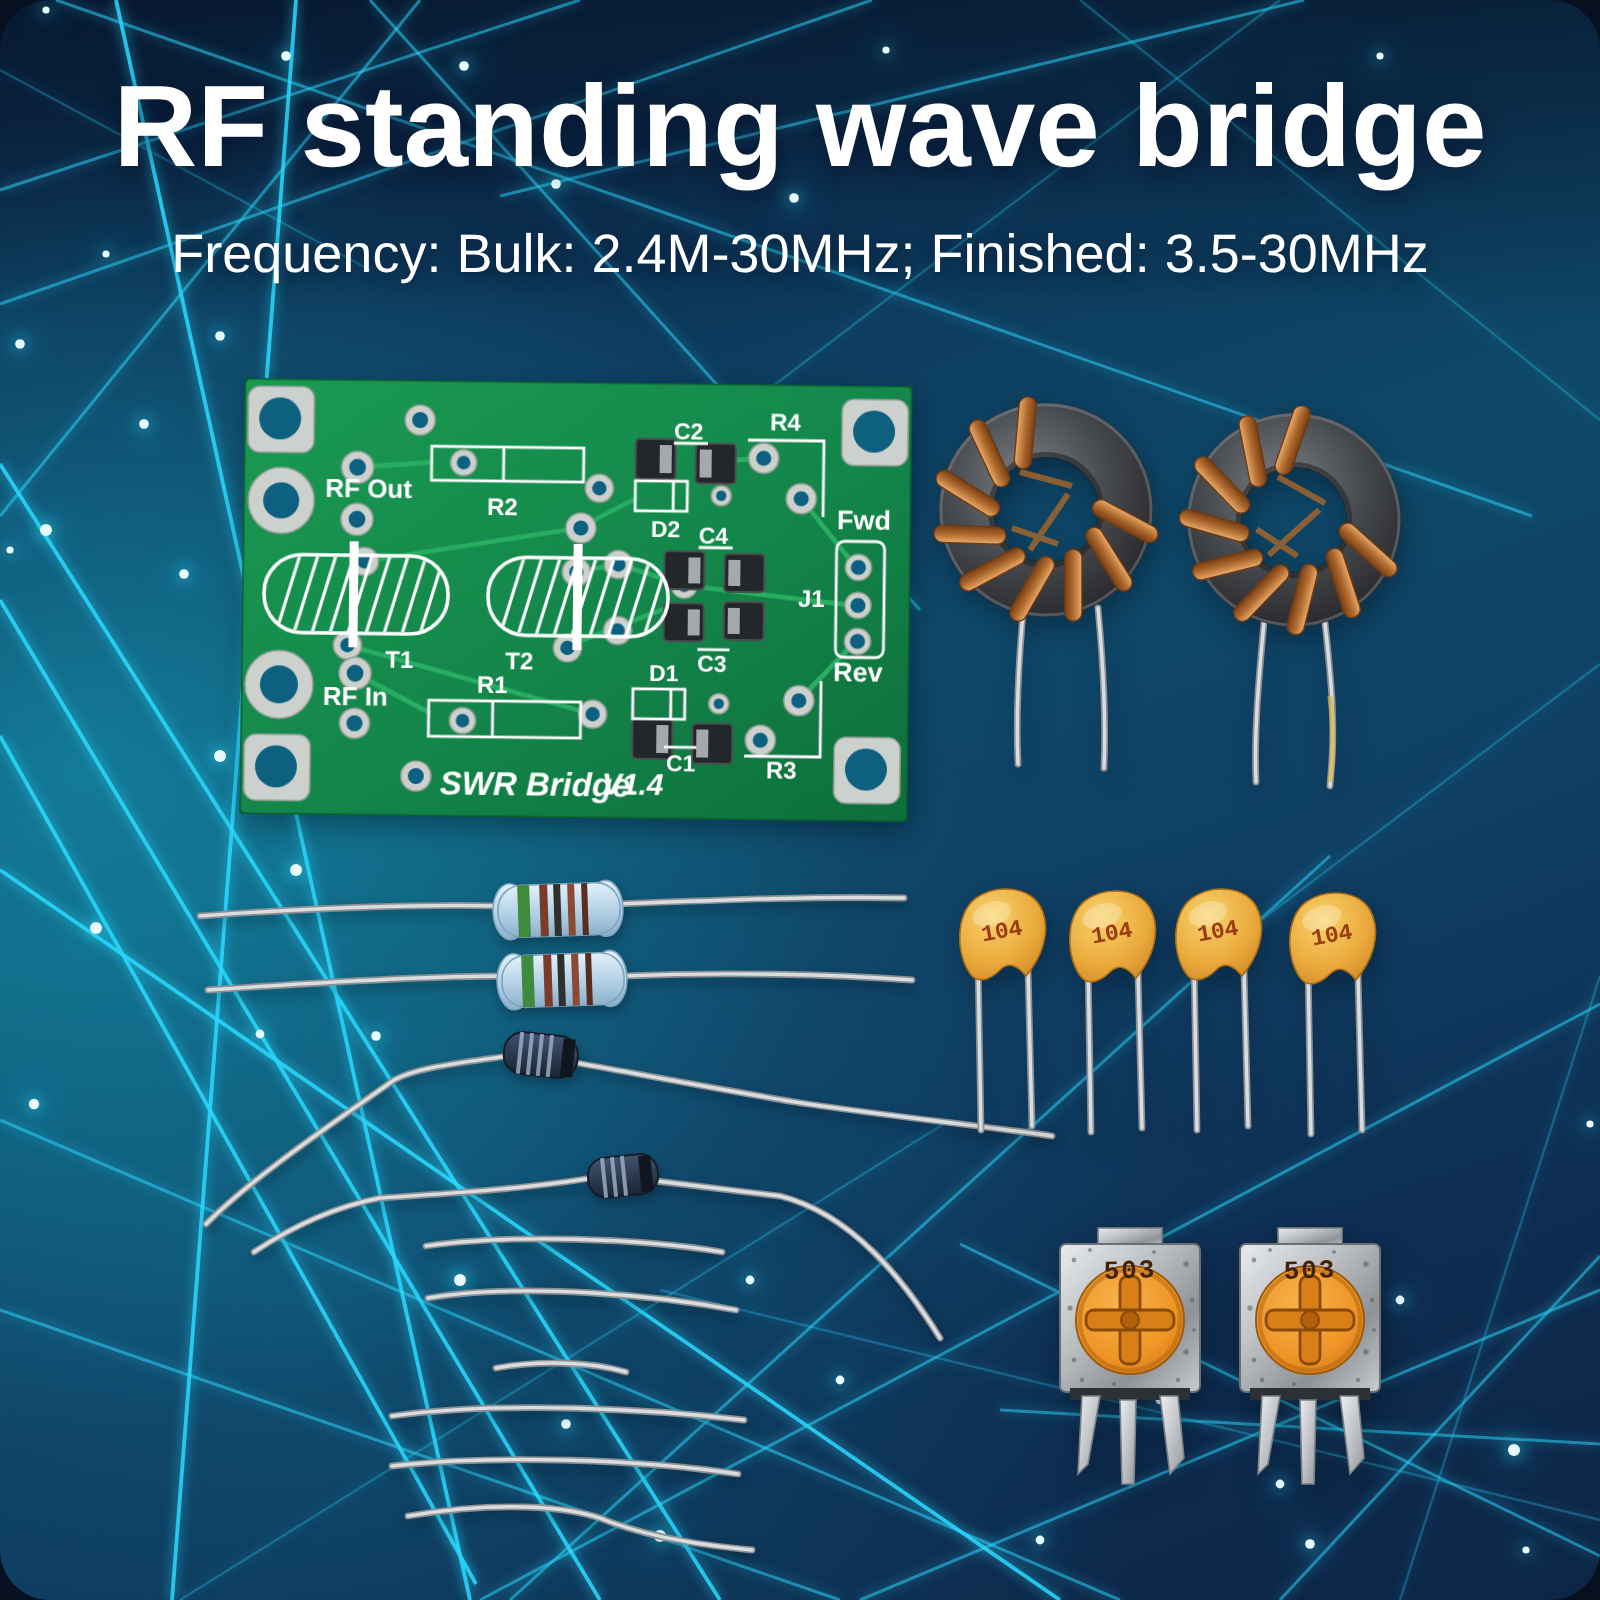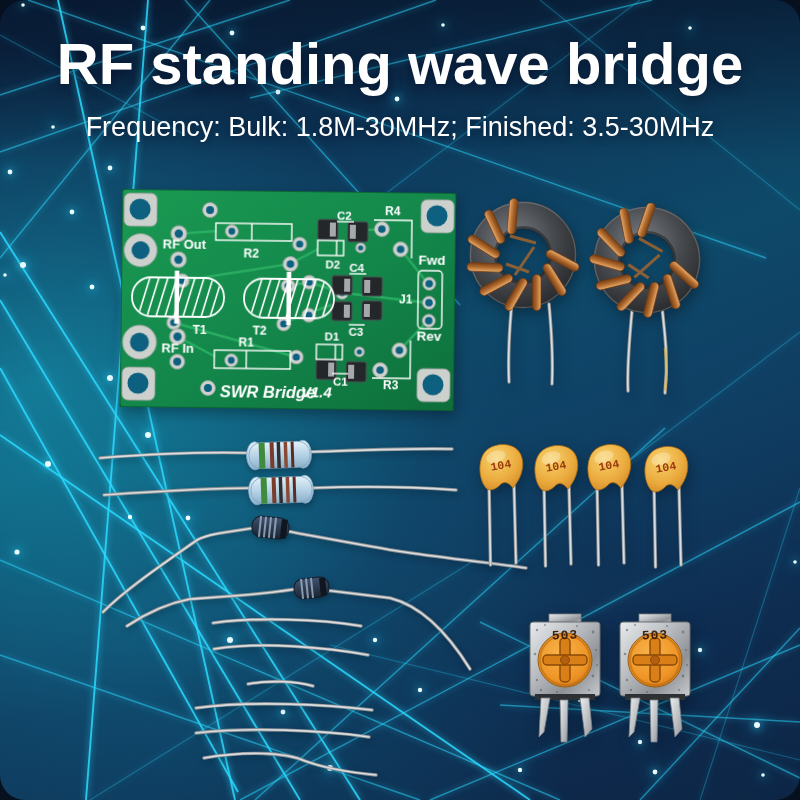--- a/index.html
+++ b/index.html
@@ -106,21 +106,21 @@
         <circle cx="443" cy="25" r="1.8"></circle>
         <circle cx="690" cy="28" r="1.8"></circle>
       <circle cx="53" cy="127" r="1.8"></circle>
         <circle cx="5" cy="275" r="1.8"></circle>
         <circle cx="795" cy="562" r="1.8"></circle>
       <circle cx="763" cy="775" r="1.8"></circle>
     </g>
   </svg>
 
   <div class="title">RF standing wave bridge</div>
-  <div class="subtitle">Frequency: Bulk: 1.8M-30MHz; Finished: 3.5-30MHz</div>
+  <div class="subtitle">Frequency: Bulk: 2.4M-30MHz; Finished: 3.5-30MHz</div>
 
   <svg width="0" height="0" style="position:absolute">
     <defs>
       <linearGradient id="boardG" x1="0" y1="0" x2="1" y2="1">
         <stop offset="0" stop-color="#1a9a52"></stop>
           <stop offset=".55" stop-color="#13864a"></stop>
           <stop offset="1" stop-color="#0d6e3a"></stop>
       </linearGradient>
       <radialGradient id="coreG" cx=".38" cy=".32" r=".9">
         <stop offset="0" stop-color="#7d8186"></stop>

